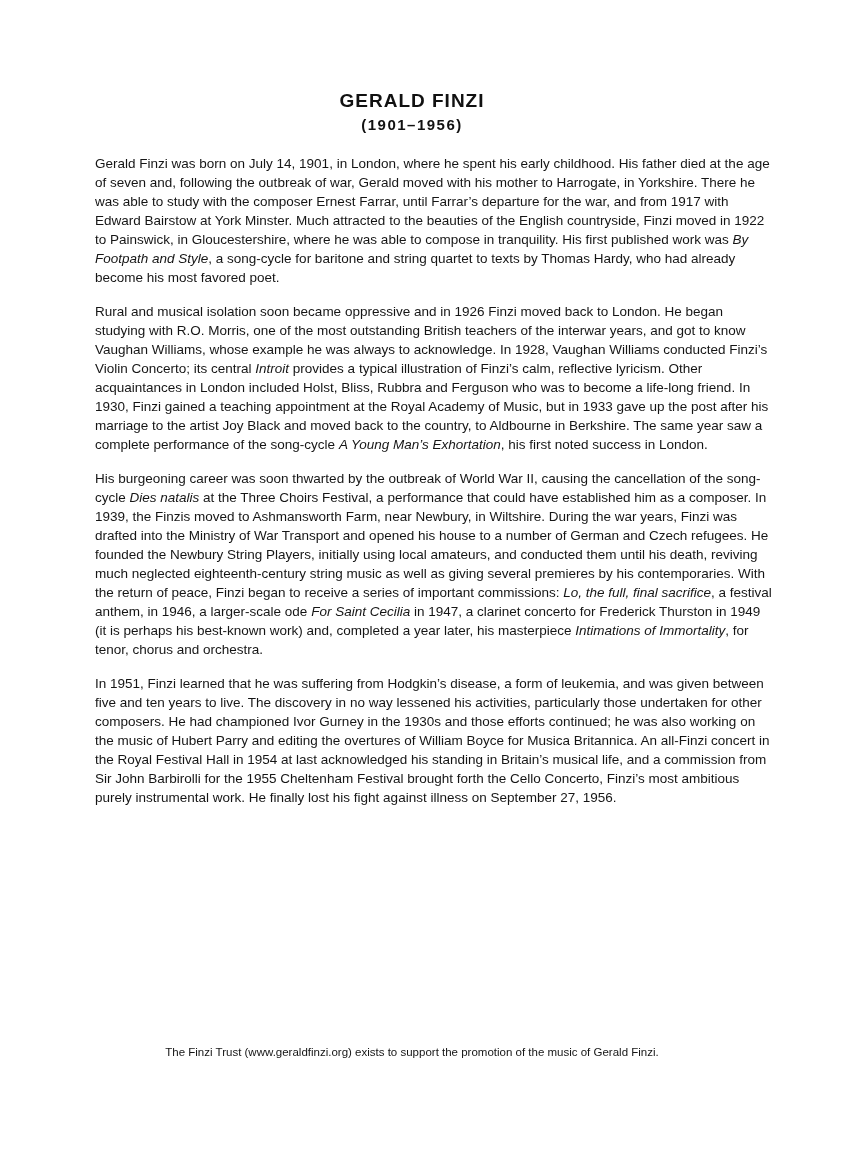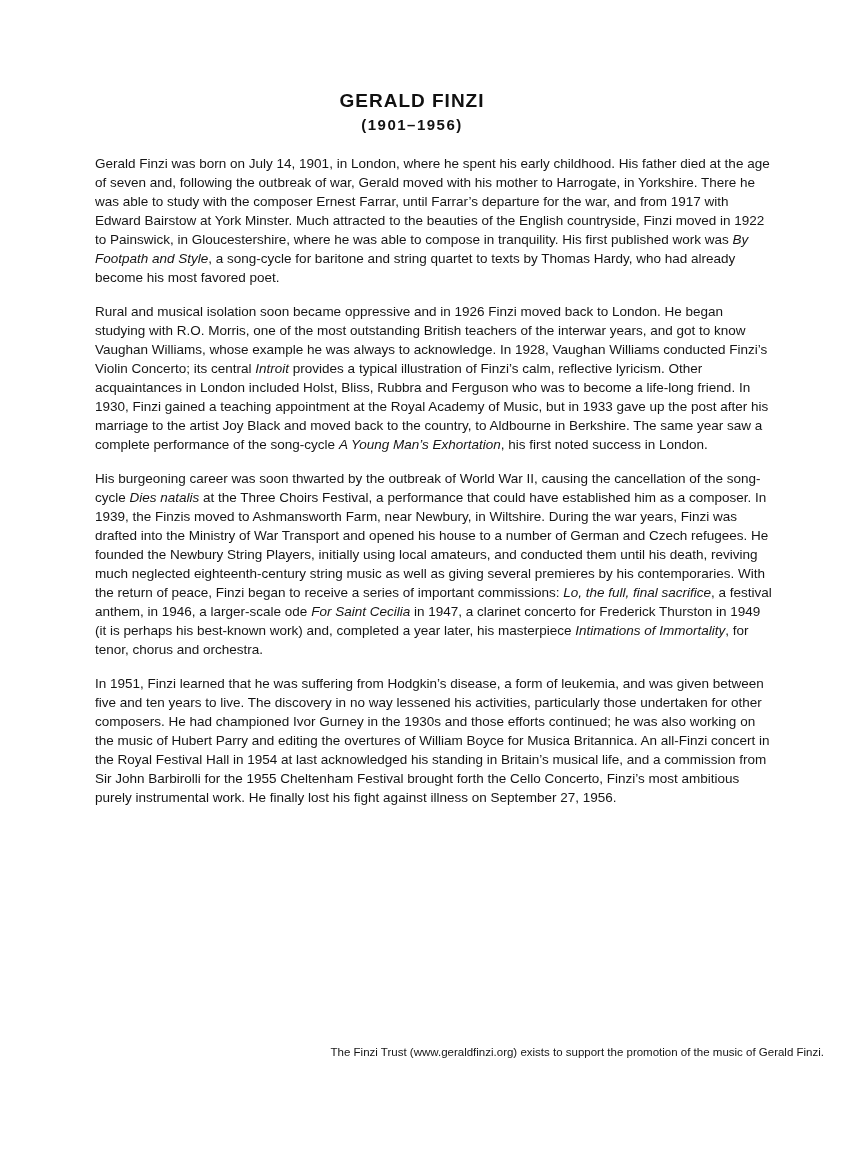--- a/index.html
+++ b/index.html
@@ -51,21 +51,21 @@
     color: #151515;
   }
   .content p em {
     font-style: italic;
   }
   .footer-note {
     position: absolute;
     top: 1045px;
     left: 0;
     right: 0;
-    text-align: right;
+    text-align: center;
     font-size: 11.5px;
     line-height: 14px;
     color: #151515;
   }
 </style>
 </head>
 <body>
 
 <div class="page">
 

